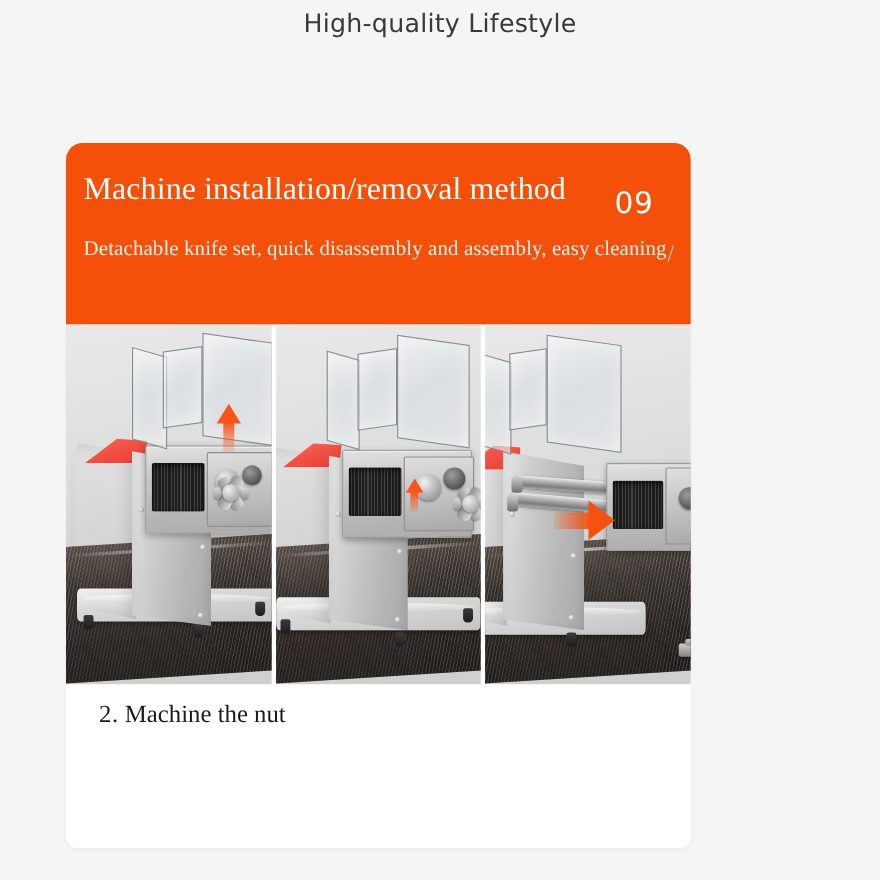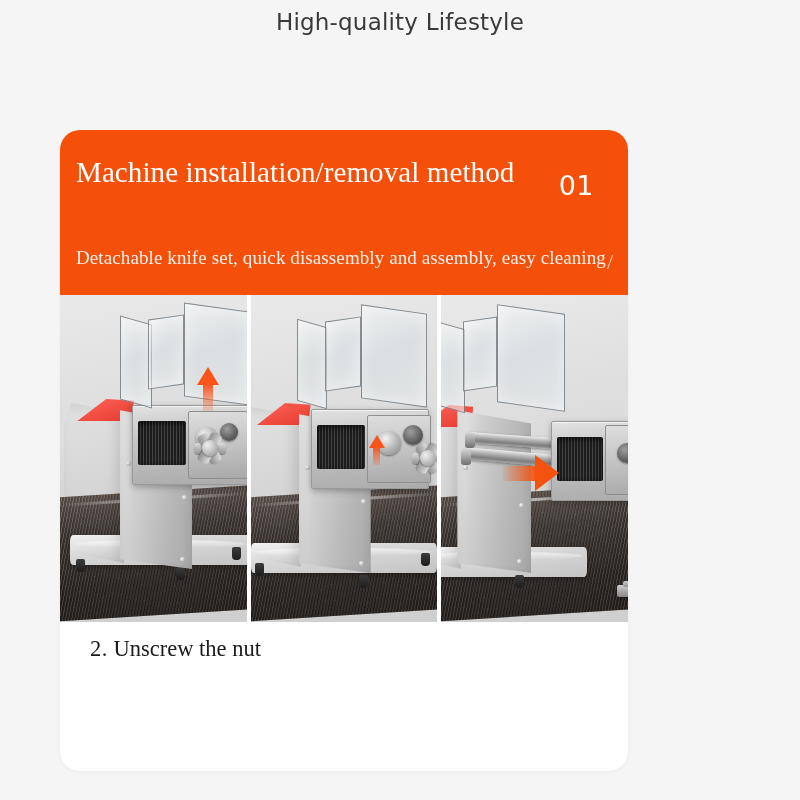--- a/index.html
+++ b/index.html
@@ -29,21 +29,21 @@
   }
 
   
   .card {
     position: absolute;
     left: 60px;
     top: 130px;
     width: 568px;
     height: 641px;
     background: #ffffff;
-    border-radius: 20px;
+    border-radius: 10px;
     box-shadow: 0 1px 4px rgba(0,0,0,0.045);
     overflow: hidden;
   }
 
   
   .banner {
     position: relative;
     height: 165px;
     background: #f4500a;
     border-radius: 15px 15px 0 0;
@@ -61,21 +61,20 @@
   }
   .banner-sub {
     position: absolute;
     left: 16px;
     top: 82px;
     font-family: "Liberation Serif", serif;
     font-size: 19px;
     color: #fdf1ec;
     white-space: nowrap;
     letter-spacing: 0.1px;
-    margin-top: 32px;
   }
   .banner-sub-slash {
     font-family: "Liberation Serif", serif;
     font-size: 22px;
     color: #fbc9b3;
     position: relative;
     top: 5px;
     left: 1px;
   }
   .banner-number {
@@ -333,21 +332,21 @@
 
 <div class="card">
 
   <div class="banner">
     <div class="banner-heading">Machine installation/removal method</div>
 
     <div class="banner-sub">
       <span>Detachable knife set, quick disassembly and assembly, easy cleaning</span><span class="banner-sub-slash">/</span>
     </div>
 
-    <div class="banner-number">01</div>
+    <div class="banner-number">09</div>
   </div>
 
   <div class="photo-strip">
 
     <div class="photo">
       <div class="table-top"></div>
       <div class="table-edge"></div>
 
       <div class="base-plate" style="left:10px;top:240px;width:180px;height:30px;"></div>
       <div class="foot" style="left:16px;top:264px;"></div>
@@ -463,17 +462,17 @@
         <div class="shaft-a"></div>
         <div class="head"></div>
       </div>
     </div>
 
   </div>
 
   <div class="steps">
     <div class="step">
       <span class="step-num">2.</span>
-      <span>Unscrew the nut</span>
+      <span>Machine the nut</span>
     </div>
   </div>
 
 </div>
 
 </body></html>

